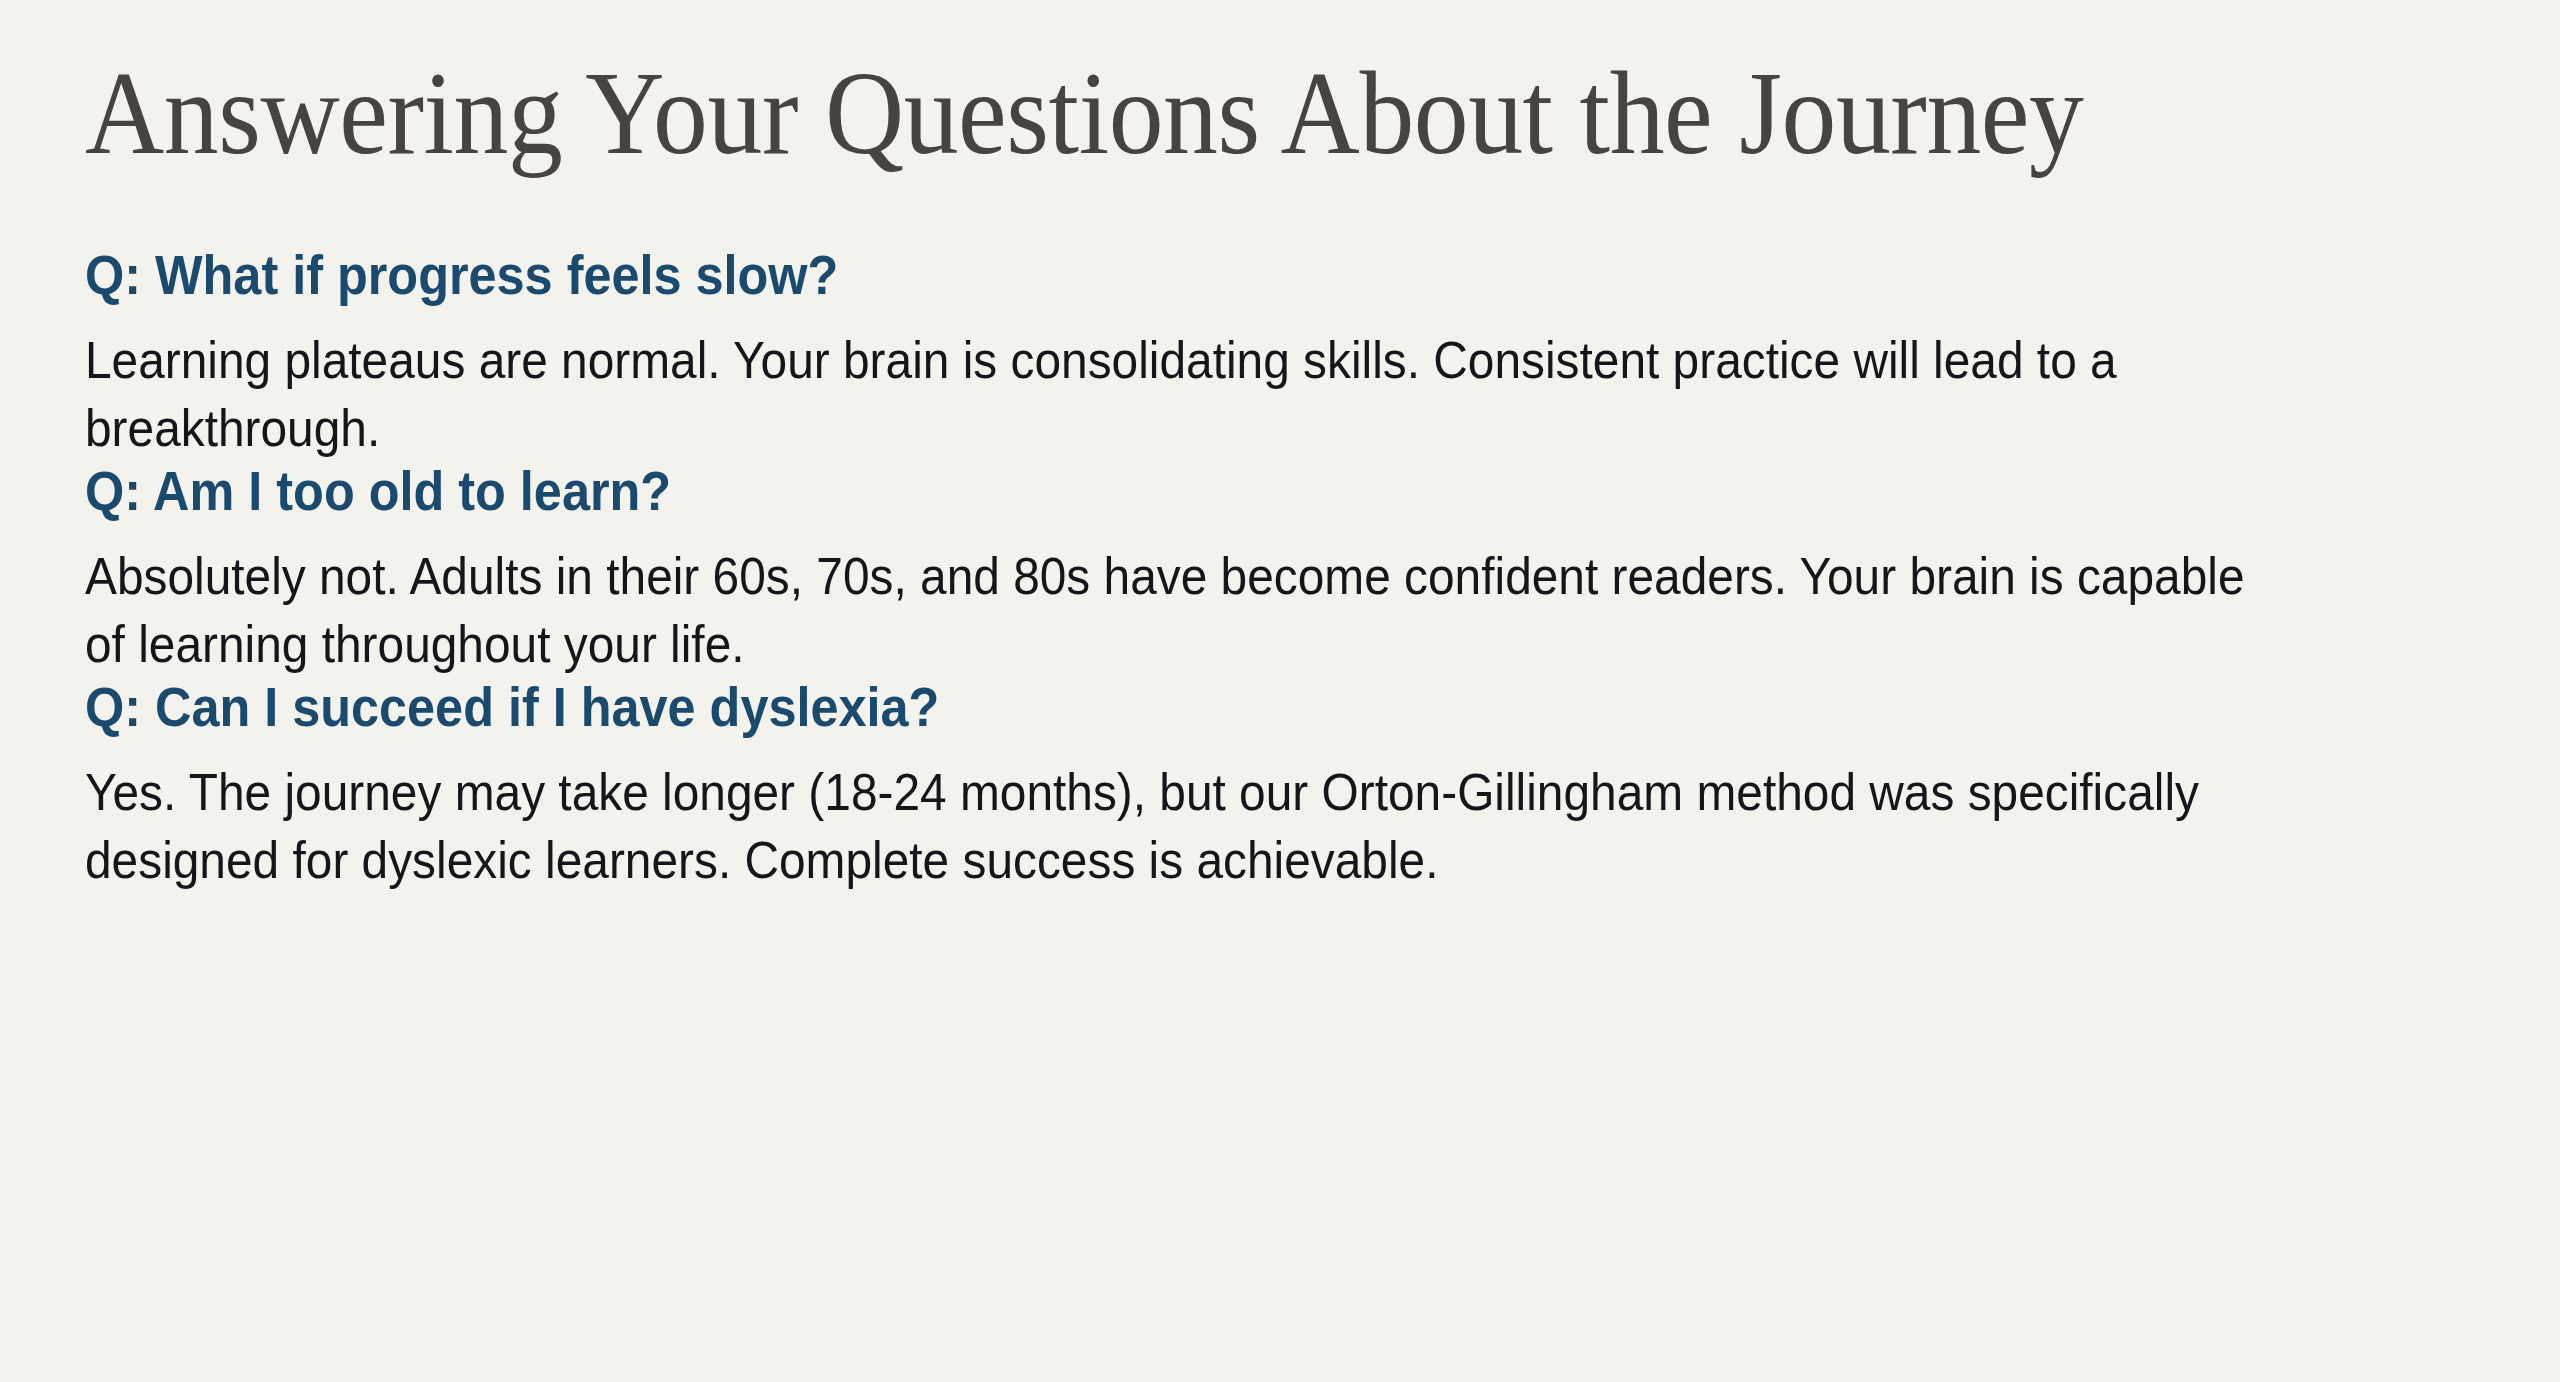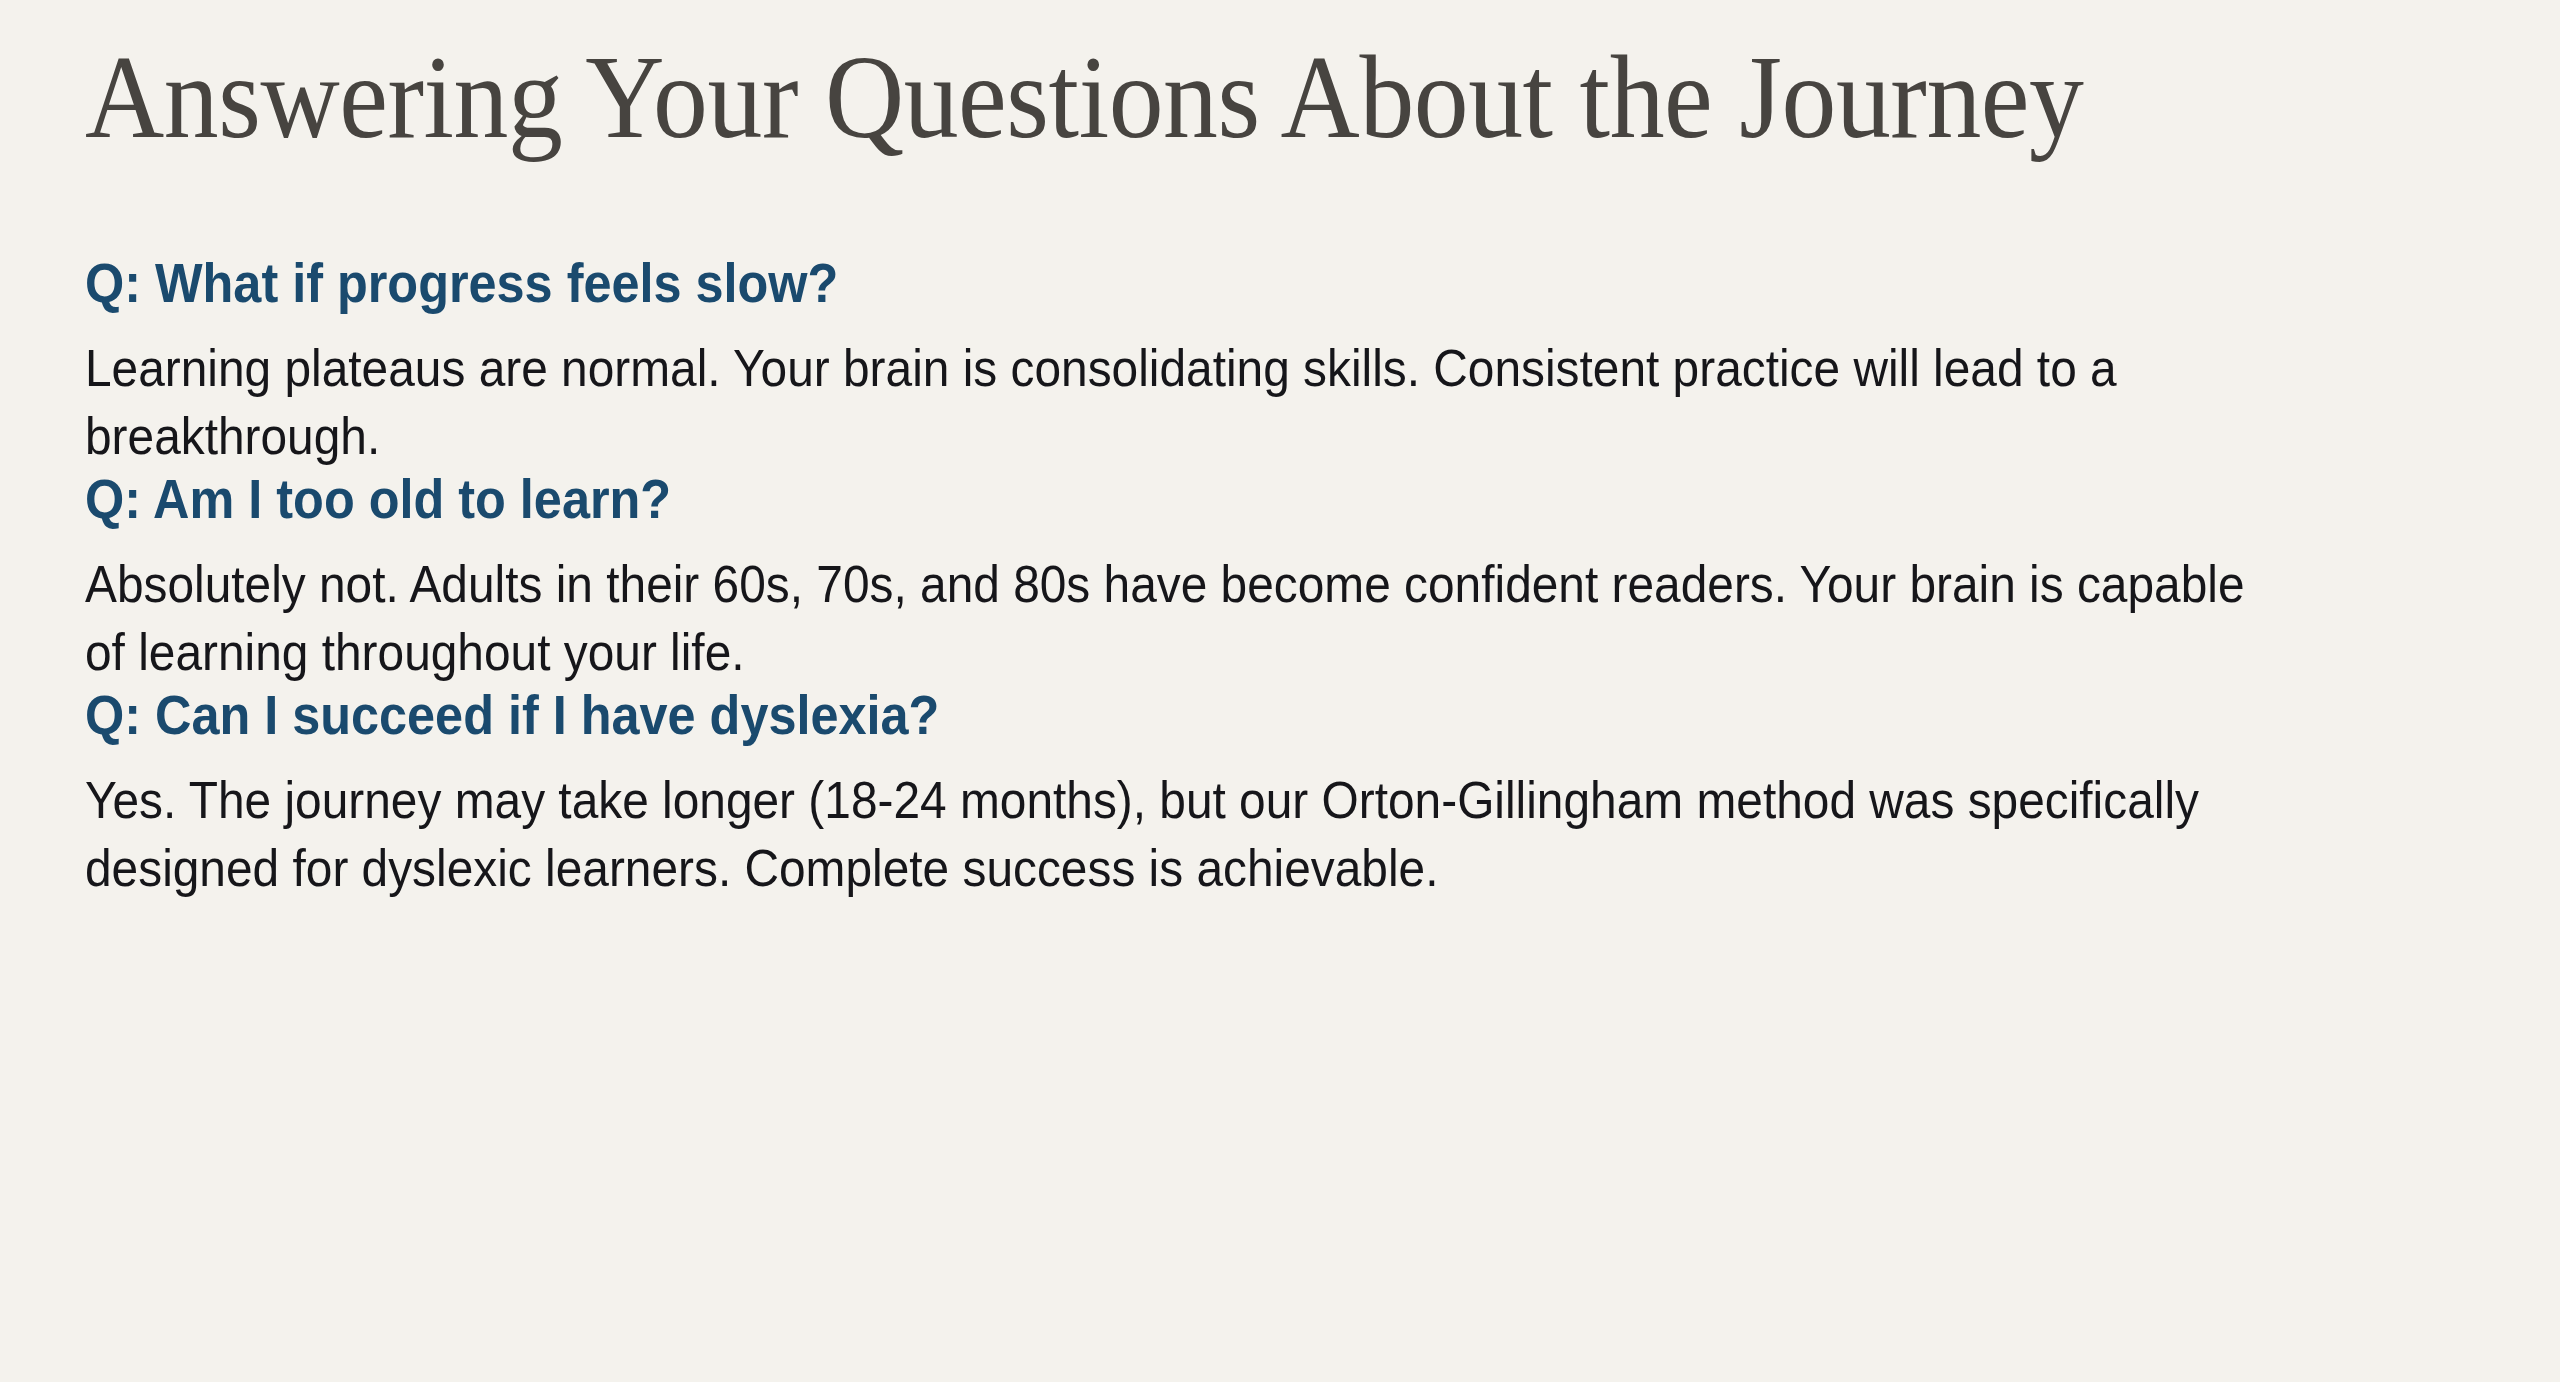--- a/index.html
+++ b/index.html
@@ -16,21 +16,21 @@
     overflow: hidden;
   }
 
   
   .slide {
     position: relative;
     width: 2548px;
     height: 1382px;
     background: #f4f2ed;
     box-sizing: border-box;
-    padding: 0 85px;
+    padding: 16px 85px;
   }
 
   .slide-title {
     font-family: "Liberation Serif", "DejaVu Serif", serif;
     font-weight: 400;
     font-size: 118px;
     line-height: 1.02;
     letter-spacing: -0.5px;
     color: #474440;
     margin: 0;
@@ -43,21 +43,21 @@
   .faq-list {
     margin: 0;
     padding: 0;
     list-style: none;
   }
 
   .faq-item {
   }
 
   .faq-item:first-child {
-    margin-top: 96px;
+    margin-top: 72px;
   }
 
   .faq-question {
     font-family: "Liberation Sans", sans-serif;
     font-weight: 700;
     font-size: 56px;
     line-height: 1.05;
     color: #1a4a6e;
     margin: 0 0 22px 0;
     transform: scaleX(0.90);

